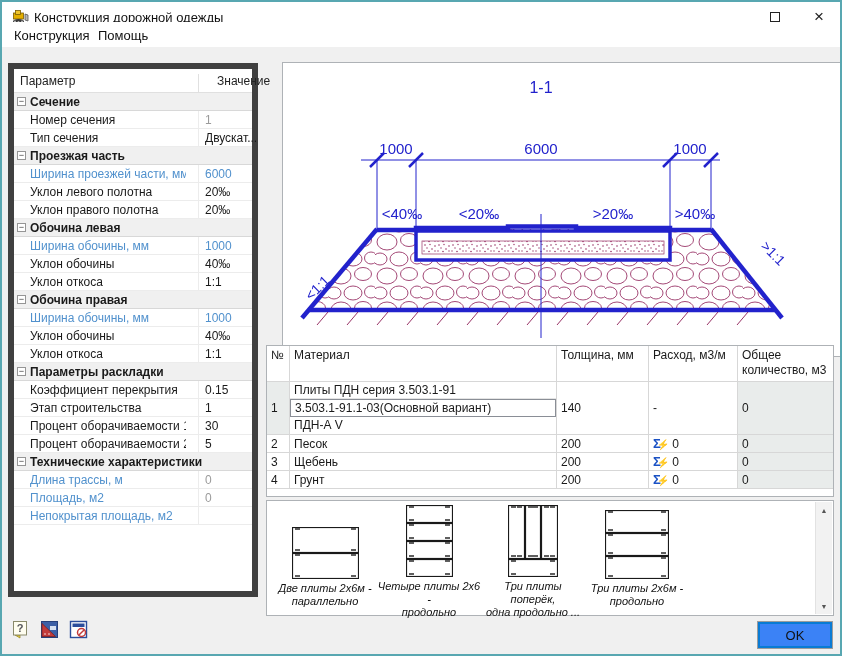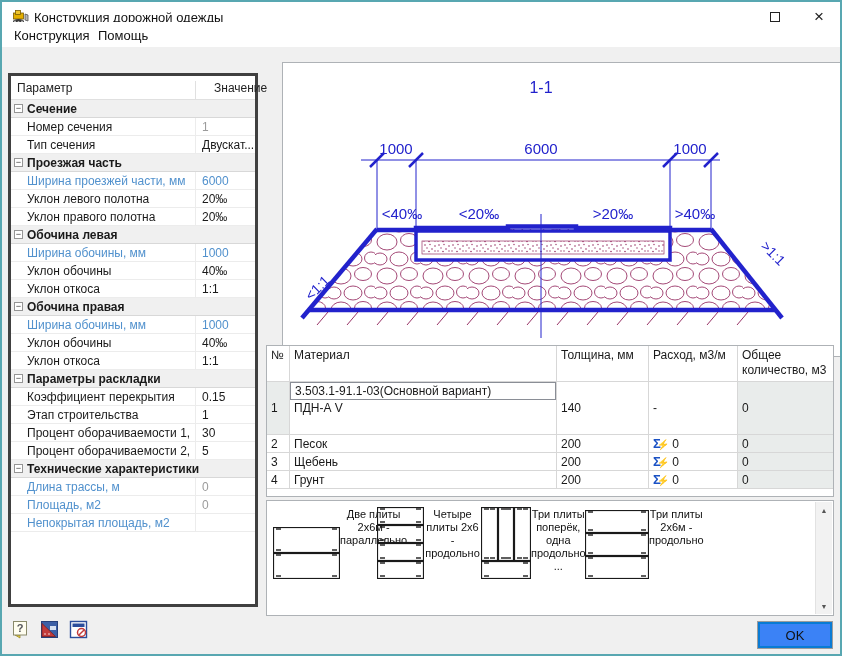--- a/index.html
+++ b/index.html
@@ -17,21 +17,21 @@
 
   
   .menubar{ position:absolute; left:0; top:20px; width:838px; height:25px; background:#fff; }
   .menu-item{ position:absolute; top:4px; font-size:13px; color:#111; padding:2px 4px; }
 
   
   .content{ position:absolute; left:0; top:55px; width:838px; height:597px; background:#f0f0f0; }
   .panel{ position:absolute; background:#fff; }
 
   
-  #param-panel{ left:6px; top:16px; width:250px; height:534px; border:3px solid #404040; }
+  #param-panel{ left:6px; top:6px; width:250px; height:534px; border:6px solid #404040; }
   .phead{ position:relative; height:24px; border-bottom:1px solid #e0e0e0; font-size:12px; color:#222; }
   .phead .h1{ position:absolute; left:6px; top:5px; }
   .phead .h2{ position:absolute; left:184px; top:5px; padding-left:18px; border-left:1px solid #e0e0e0; height:19px; }
   .prow{ position:relative; height:18px; border-bottom:1px solid #ececec; font-size:12px; color:#1a1a1a; }
   .prow .plabel{ position:absolute; left:16px; top:1px; right:66px; white-space:nowrap; overflow:hidden; line-height:16px; }
   .prow .pvalue{ position:absolute; left:184px; top:0; width:64px; height:100%; border-left:1px solid #ececec; padding:1px 0 0 6px; line-height:16px; white-space:nowrap; overflow:hidden; }
   .prow.section{ background:#f0f0f0; border-bottom:1px solid #d8d8d8; }
   .prow.section .plabel{ font-weight:bold; right:2px; }
   .minusbox{ position:absolute; left:3px; top:4px; width:9px; height:9px; border:1px solid #959595; background:#fff; font-size:9px; line-height:7px; text-align:center; color:#333; }
   .t-blue{ color:#5191cd; } .t-gray{ color:#9b9b9b; }
@@ -58,21 +58,21 @@
   .matline:last-child{ border-bottom:none; }
   .c-mat.sub{ padding:0; }
   .vcenter{ display:flex; align-items:center; }
   .sig{ color:#1b52c4; font-weight:bold; font-size:13px; }
   .bolt{ color:#edb500; font-size:10px; margin-left:-3px; }
   .consval{ margin-left:2px; }
 
   
   #layouts-panel{ left:264px; top:443px; width:568px; height:116px; border:1px solid #aeb2b6; }
   .litems{ position:absolute; left:6px; top:4px; right:20px; bottom:2px; display:flex; }
-  .litem{ width:104px; flex:none; display:flex; flex-direction:row; align-items:flex-start; }
+  .litem{ width:104px; flex:none; display:flex; flex-direction:column; align-items:center;font-style:italic; }
   .lthumb{ height:74px; display:flex; align-items:flex-end; justify-content:center; }
   .lcap{ margin-top:3px; font-size:11px; line-height:13px; text-align:center; color:#111; }
   .sb{ position:absolute; right:1px; top:1px; bottom:1px; width:17px; background:#f2f2f2; border-left:1px solid #e2e2e2; }
   .sb-btn{ position:absolute; left:0; width:16px; height:16px; display:flex; align-items:center; justify-content:center; font-size:7px; color:#555; background:#f2f2f2; }
   .sb-up{ top:0; } .sb-down{ bottom:0; }
 
   
   .foot-icons{ position:absolute; left:9px; top:563px; display:flex; gap:10px; }
   .ficon{ width:19px; height:19px; }
   #ok-btn{ position:absolute; left:756px; top:565px; width:74px; height:26px; background:#3b82f6; border:2px solid #0a7bd4; outline:1px solid #9c9c9c; font-size:13px; color:#111; display:flex; align-items:center; justify-content:center; font-family:"Liberation Sans", sans-serif; }
@@ -296,20 +296,21 @@
         <div class="mcell c-num">№</div>
         <div class="mcell c-mat">Материал</div>
         <div class="mcell c-th">Толщина, мм</div>
         <div class="mcell c-cons">Расход, м3/м</div>
         <div class="mcell c-tot">Общее количество, м3</div>
       </div>
       <div class="mbody">
           <div class="mrow tall">
             <div class="mcell c-num cell-gray vcenter">1</div>
             <div class="mcell c-mat sub">
+              <div class="matline">Плиты ПДН серия 3.503.1-91</div>
               <div class="matline boxed">3.503.1-91.1-03(Основной вариант)</div>
               <div class="matline">ПДН-А V</div>
             </div>
             <div class="mcell c-th vcenter">140</div>
             <div class="mcell c-cons vcenter">-</div>
             <div class="mcell c-tot cell-gray vcenter">0</div>
           </div>
           <div class="mrow">
             <div class="mcell c-num">2</div>
             <div class="mcell c-mat">Песок</div>

